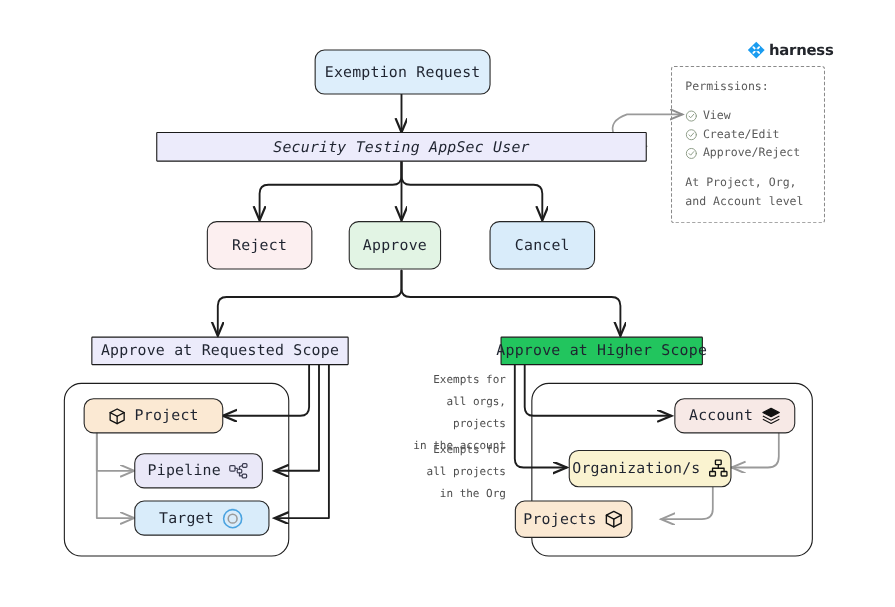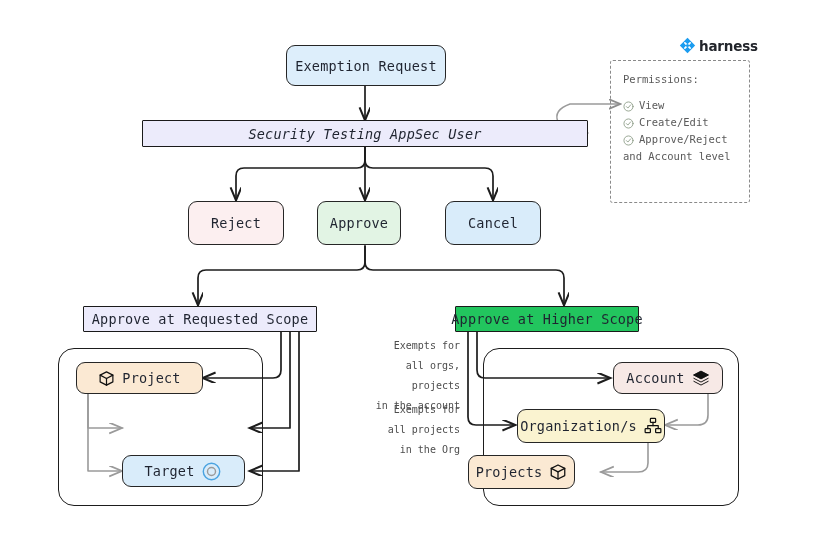--- a/index.html
+++ b/index.html
@@ -171,20 +171,34 @@
     <span class="ico">
       <svg width="17" height="17" viewBox="0 0 24 24" fill="none" stroke="#111" stroke-width="1.7" stroke-linecap="round" stroke-linejoin="round">
         <path d="M12 2.6 L21 7.2 L21 16.8 L12 21.4 L3 16.8 L3 7.2 Z"></path>
         <path d="M3 7.2 L12 11.9 L21 7.2"></path>
         <path d="M12 11.9 L12 21.4"></path>
       </svg>
     </span>
     <span>Project</span>
   </div>
 
+  <div class="node rounded" style="left:122px; top:412px; width:117px; height:32px; background:#eae8f8;">
+    <span>Pipeline</span>
+    <span class="ico">
+      <svg width="19" height="17" viewBox="0 0 26 22" fill="none" stroke="#3d3d52" stroke-width="1.5" stroke-linecap="round" stroke-linejoin="round">
+        <rect x="1.2" y="4" width="6.6" height="6.6" rx="1.4"></rect>
+        <rect x="17" y="1.4" width="5.6" height="4.6" rx="1.3"></rect>
+        <rect x="10.5" y="8.4" width="5.6" height="4.6" rx="1.3"></rect>
+        <rect x="16.6" y="14.4" width="5.6" height="4.6" rx="1.3"></rect>
+        <path d="M7.8 7.3 L10.5 7.3"></path>
+        <path d="M13.3 8.4 L13.3 5.2 L17 3.7"></path>
+        <path d="M13.3 13 L13.3 16.7 L16.6 16.7"></path>
+      </svg>
+    </span>
+  </div>
 
   <div class="node rounded" style="left:122px; top:455px; width:123px; height:32px; background:#d9ecfa;">
     <span>Target</span>
     <span class="ico">
       <svg width="21" height="21" viewBox="0 0 22 22" fill="none">
         <circle cx="11" cy="11" r="8.6" stroke="#4aa3e0" stroke-width="1.5"></circle>
         <circle cx="11" cy="11" r="4.2" stroke="#9a9a9a" stroke-width="1.5"></circle>
       </svg>
     </span>
   </div>
@@ -258,20 +272,21 @@
     <div class="perm-item">
       <span class="check">
         <svg width="11" height="11" viewBox="0 0 14 14" fill="none" stroke="#8a9a84" stroke-width="1.1" stroke-linecap="round" stroke-linejoin="round">
           <circle cx="7" cy="7" r="5.8"></circle>
           <path d="M4.3 7.1 L6.2 9 L9.8 4.9"></path>
         </svg>
       </span>
       <span>Approve/Reject</span>
     </div>
 
+    <div class="perm-foot">At Project, Org,</div>
     <div>and Account level</div>
   </div>
 
   <div class="brand" style="left:679px; top:37px;">
     <span class="ico">
       <svg width="17" height="17" viewBox="0 0 24 24">
         <path d="M12 1.2 L22.8 12 L12 22.8 L1.2 12 Z" fill="#1a9cf0"></path>
         <path d="M8.3 8.3 L15.7 15.7 M15.7 8.3 L8.3 15.7" stroke="#ffffff" stroke-width="2.4" stroke-linecap="round"></path>
         <circle cx="12" cy="12" r="2.2" fill="#1a9cf0"></circle>
       </svg>

